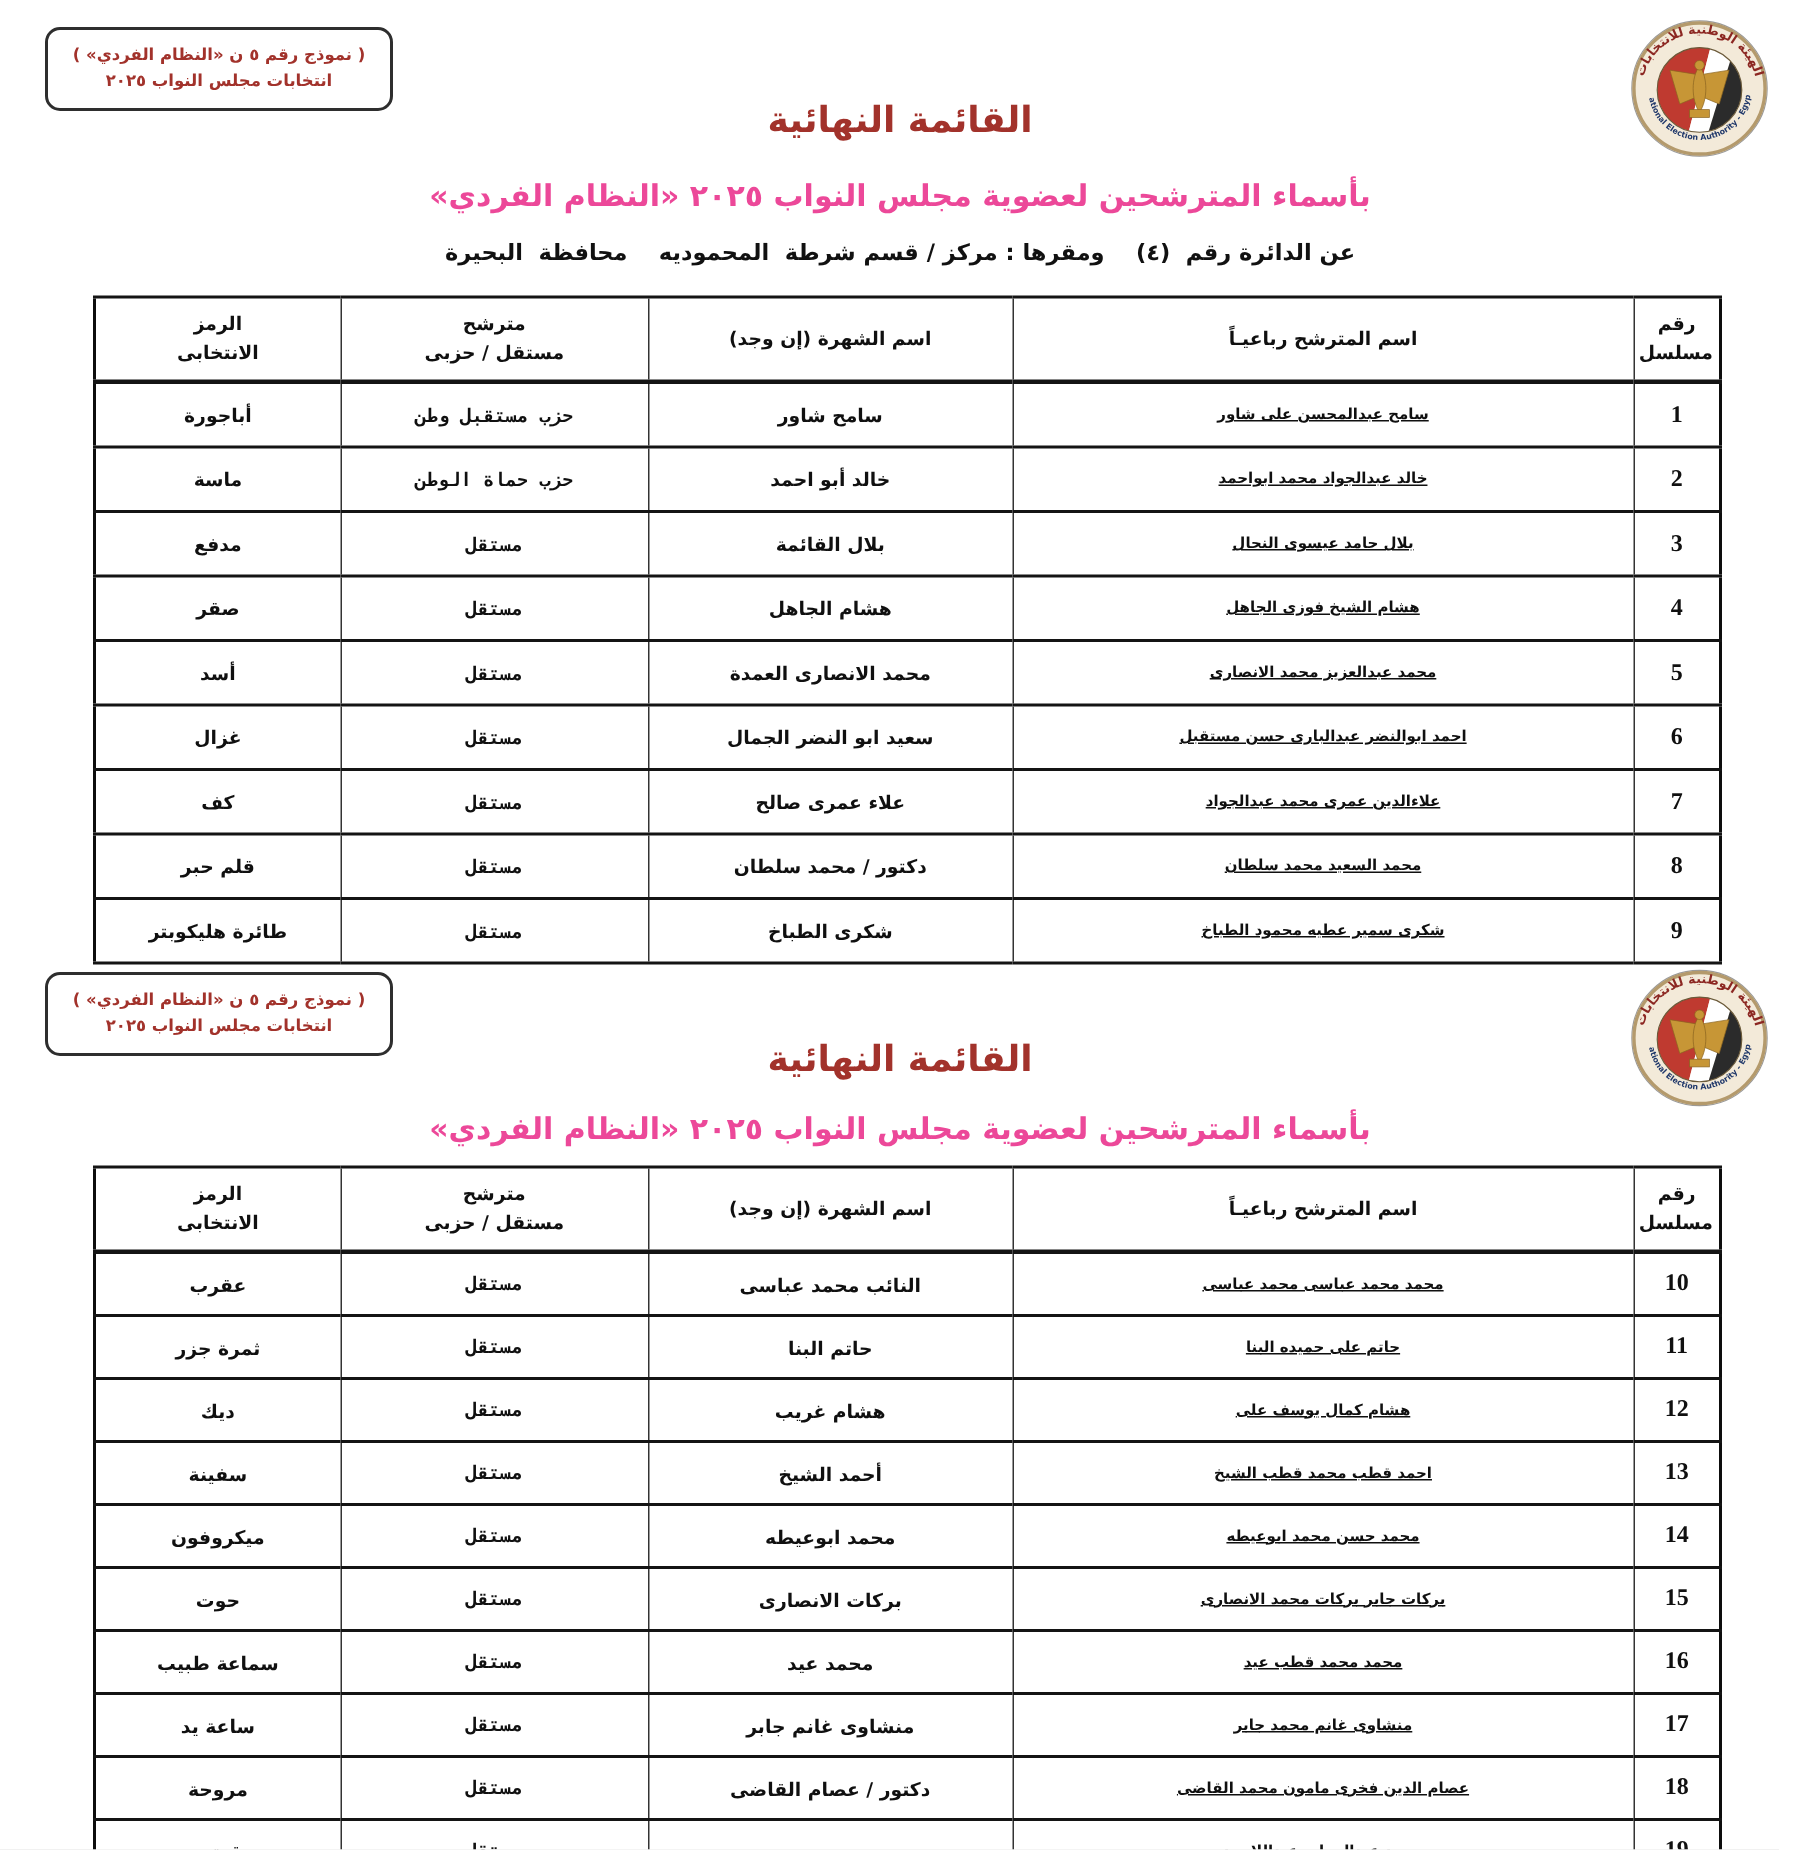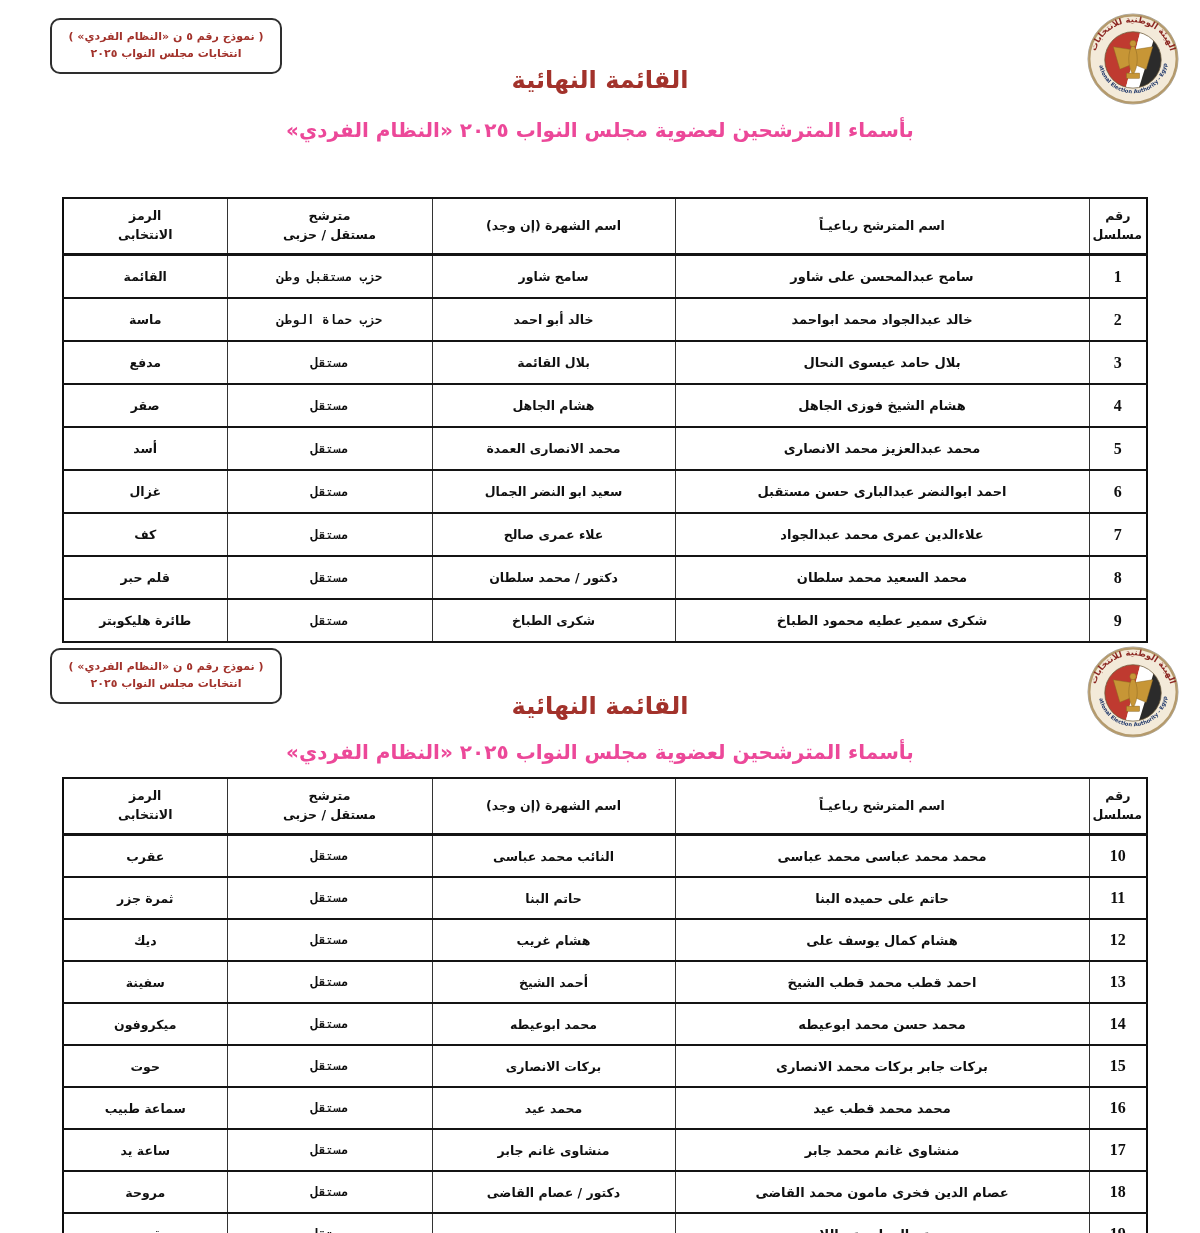--- a/index.html
+++ b/index.html
@@ -11,21 +11,20 @@
   .sheet{position:absolute;left:0;width:1200px;}
   .sheet-1{top:0;height:633px;}
   .sheet-2{top:633px;height:600px;}
 
   
   .stamp{
     position:absolute;left:30px;top:18px;width:228px;height:52px;
     border:2px solid #2e2e2e;border-radius:10px;
     display:flex;flex-direction:column;justify-content:center;align-items:center;
     gap:2px;
-    margin-left:20px;
   }
   .stamp div{color:#a2322b;font-weight:700;font-size:11px;line-height:1.35;white-space:nowrap;}
 
   
   .logo{position:absolute;left:1086px;top:12px;width:94px;height:94px;}
   .logo text{font-weight:700;}
   .logo .t-ar{font-size:9px;fill:#8c2722;}
   .logo .t-en{font-size:5.6px;fill:#21396b;}
 
   .titles{position:absolute;left:0;width:100%;text-align:center;}
@@ -43,21 +42,21 @@
     border-top:2.6px solid #141414;border-bottom:2.6px solid #141414;
     text-align:center;vertical-align:middle;
     font-weight:700;color:#101010;
     overflow:hidden;padding:0 4px;
   }
   table.list{border:2.6px solid #0d0d0d;}
   table.list thead th{height:54px;font-size:12.5px;line-height:1.5;white-space:pre-line;border-bottom-width:3px;}
   .t1 tbody td{height:41px;}
   .t2 tbody td{height:40px;margin-left:12px;}
   td.c-serial{font-family:"Liberation Serif",serif;font-size:16px;}
-  td.c-name{font-size:13px;}
+  td.c-name{font-size:10px;text-decoration:underline;}
   td.c-shohra{font-size:12.5px;}
   td.c-party{font-size:12.5px;font-family:Liberation Mono, monospace;}
   td.c-symbol{font-size:12.5px;}
 </style>
 </head>
 <body>
 
 <div class="page">
 
   <div class="sheet sheet-1">
@@ -93,20 +92,23 @@
       <text class="t-ar"><textPath href="#arcTop1" startOffset="50%" text-anchor="middle">الهيئة الوطنية للانتخابات</textPath></text>
       <text class="t-en"><textPath href="#arcBot1" startOffset="50%" text-anchor="middle">National Election Authority - Egypt</textPath></text>
     </svg>
 
     <div class="titles" style="top:66px;">
       <span class="main-title">القائمة النهائية</span>
     </div>
     <div class="titles" style="top:118px;">
       <span class="sub-title">بأسماء المترشحين لعضوية مجلس النواب ٢٠٢٥ «النظام الفردي»</span>
     </div>
+    <div class="titles" style="top:158px;">
+      <span class="district-line">عن الدائرة رقم  (٤)    ومقرها : مركز / قسم شرطة  المحموديه    محافظة  البحيرة</span>
+    </div>
 
     <table class="list t1" style="top:197px;">
       <colgroup>
         <col style="width:58px">
           <col style="width:414px">
           <col style="width:243px">
           <col style="width:205px">
           <col style="width:164px">
       </colgroup>
       <thead>
@@ -121,21 +123,21 @@
 الانتخابى</th>
         </tr>
       </thead>
       <tbody>
 
           <tr>
             <td class="c-serial">1</td>
             <td class="c-name">سامح عبدالمحسن على شاور</td>
             <td class="c-shohra">سامح شاور</td>
             <td class="c-party">حزب مستقبل وطن</td>
-            <td class="c-symbol">القائمة</td>
+            <td class="c-symbol">أباجورة</td>
           </tr>
 
           <tr>
             <td class="c-serial">2</td>
             <td class="c-name">خالد عبدالجواد محمد ابواحمد</td>
             <td class="c-shohra">خالد أبو احمد</td>
             <td class="c-party">حزب حماة الوطن</td>
             <td class="c-symbol">ماسة</td>
           </tr>
 

